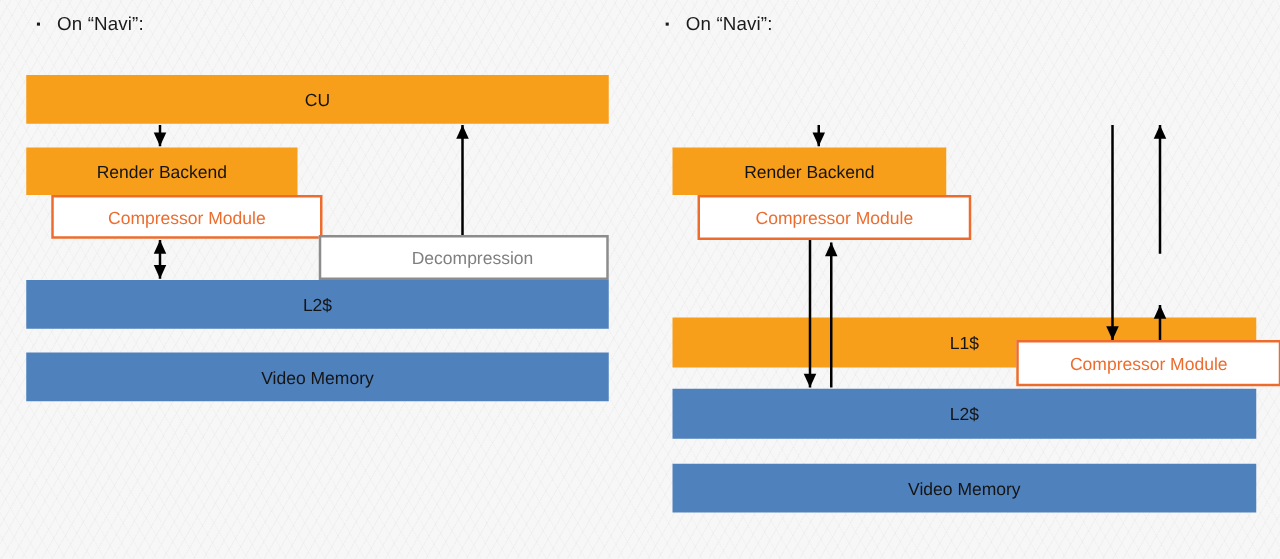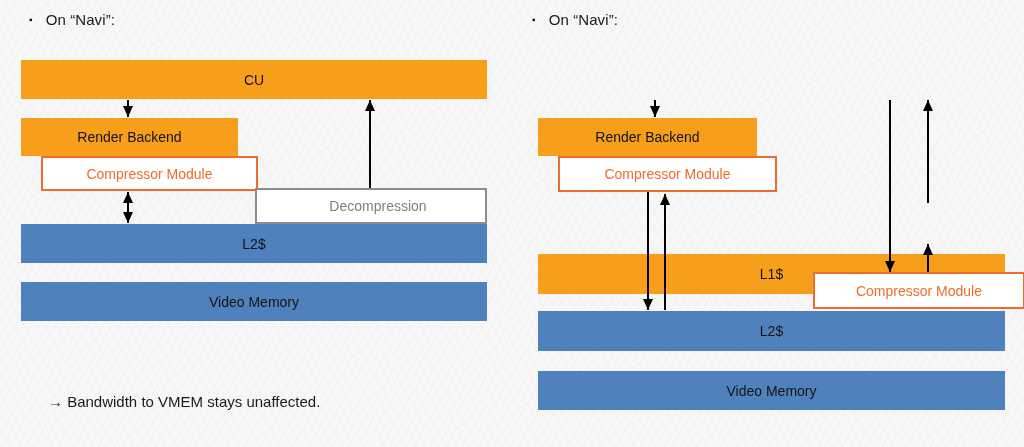--- a/index.html
+++ b/index.html
@@ -76,21 +76,20 @@
     <i class="line"></i>
     <i class="head up"></i>
   </div>
 
   <div class="bar outline-gray" style="left:255px;top:188px;width:232px;height:36px;">Decompression</div>
 
   <div class="bar blue" style="left:21px;top:224px;width:466px;height:39px;">L2$</div>
 
   <div class="bar blue" style="left:21px;top:282px;width:466px;height:39px;">Video Memory</div>
 
-  <div class="note" style="left:48px;top:393px;">→ Bandwidth to VMEM stays unaffected.</div>
 
   <div class="heading" style="left:532px;top:11px;">
     <span class="bullet">▪</span>
     <span>On “Navi”:</span>
   </div>
 
 
   <div class="arrow" style="left:649px;top:100px;height:17px;">
     <i class="line"></i>
     <i class="head down"></i>

